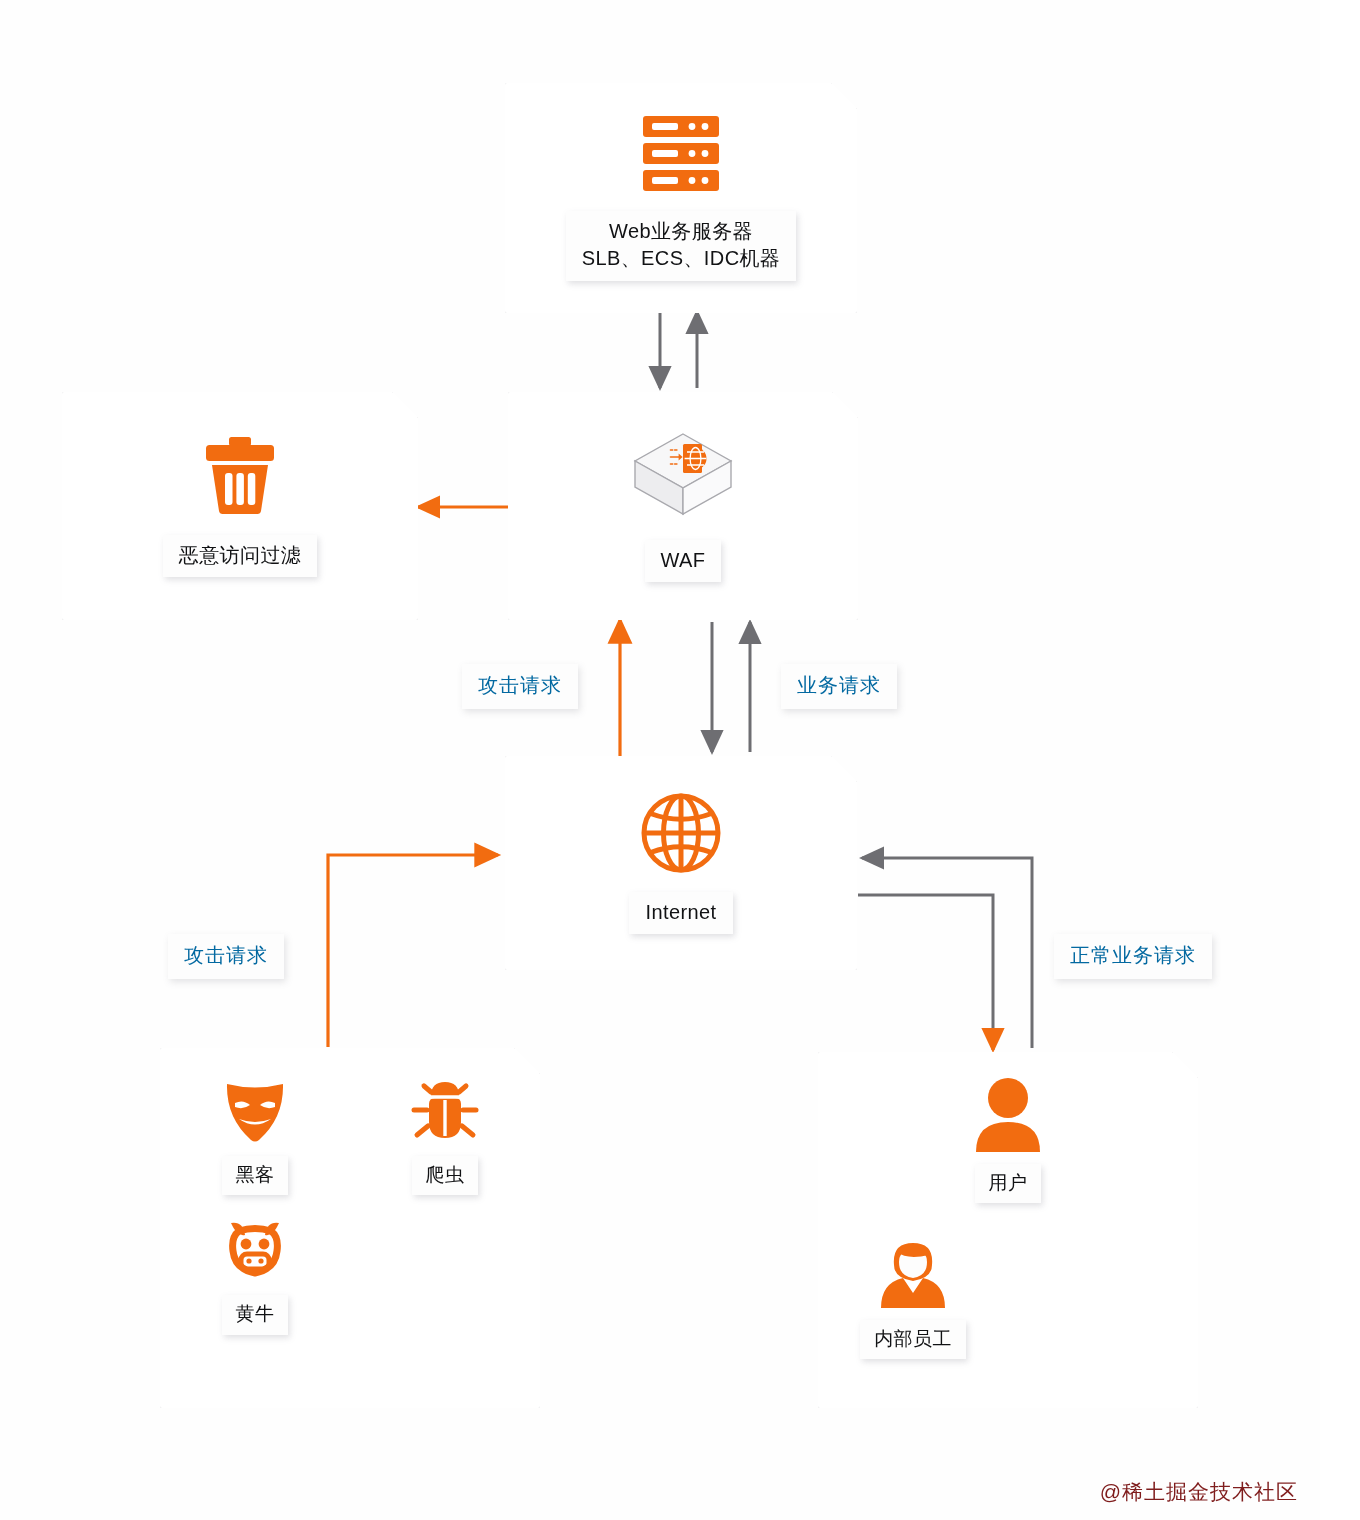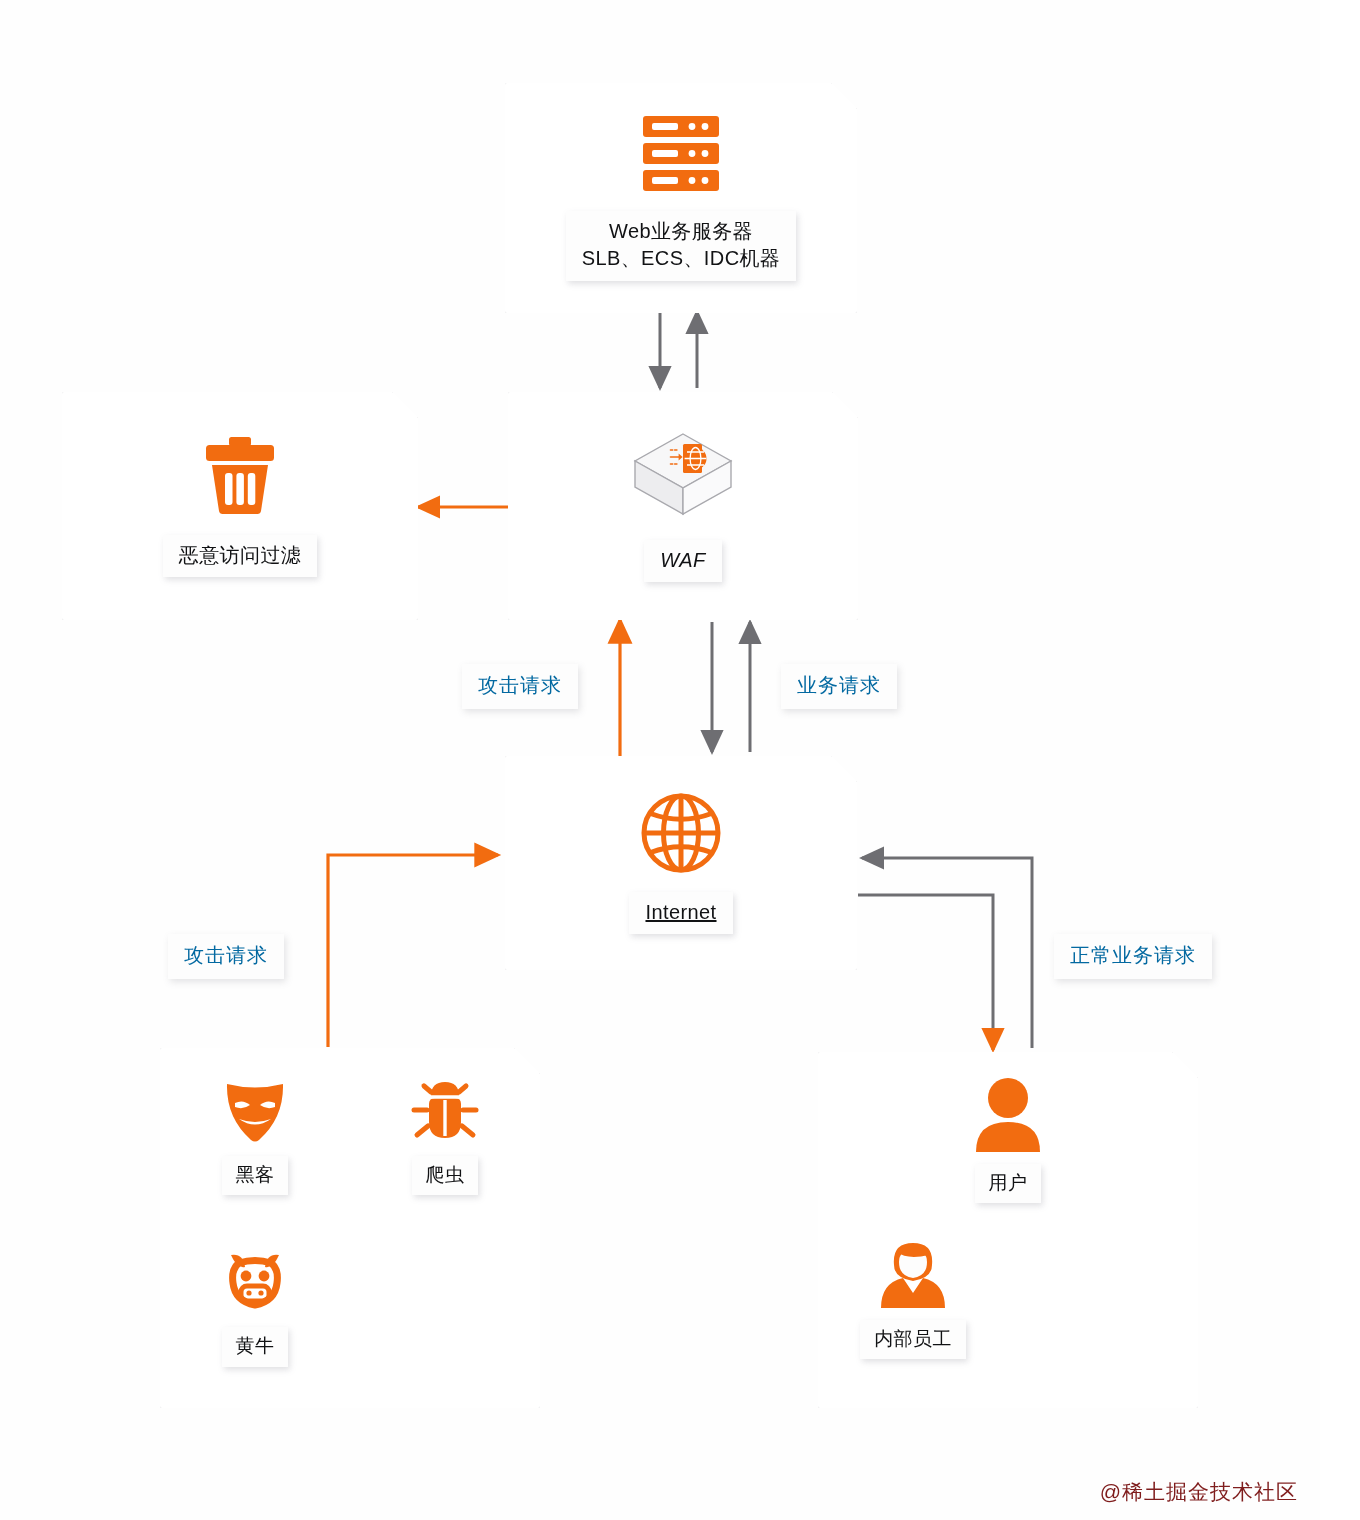--- a/index.html
+++ b/index.html
@@ -202,21 +202,21 @@
             </g>
             <g stroke="#F26C10" stroke-width="1.6" stroke-linecap="round">
               <line x1="0.5" y1="7" x2="8" y2="7" stroke-dasharray="2.2 2"></line>
               <line x1="0.5" y1="14" x2="9.5" y2="14"></line>
               <line x1="0.5" y1="21" x2="8" y2="21" stroke-dasharray="2.2 2"></line>
             </g>
             <path d="M8.6,10.6 L12.6,14 L8.6,17.4 Z" fill="#F26C10"></path>
           </g>
         </svg>
       </span>
-      <span class="chip" style="margin-top:14px;font-style:italic;">WAF</span>
+      <span class="chip" style="margin-top:14px;">WAF</span>
     </div>
   </div>
 
   <div class="edge-label" style="left:462px; top:664px;">攻击请求</div>
 
   <div class="edge-label" style="left:781px; top:664px;text-align:right;">业务请求</div>
 
   <div class="card" style="left:505px; top:756px; width:352px; height:214px;">
     <div class="card-inner">
       <span class="icon">
@@ -224,30 +224,30 @@
           <g stroke="#F26C10" stroke-width="5" fill="none">
             <circle cx="41" cy="41" r="37"></circle>
             <ellipse cx="41" cy="41" rx="17.5" ry="37"></ellipse>
             <line x1="41" y1="4" x2="41" y2="78"></line>
             <line x1="4" y1="41" x2="78" y2="41"></line>
             <path d="M10.5,21.5 Q41,33 71.5,21.5"></path>
             <path d="M10.5,60.5 Q41,49 71.5,60.5"></path>
           </g>
         </svg>
       </span>
-      <span class="chip" style="margin-top:14px;text-decoration:underline;">Internet</span>
+      <span class="chip" style="margin-top:14px;">Internet</span>
     </div>
   </div>
 
   <div class="edge-label" style="left:168px; top:934px;">攻击请求</div>
 
   <div class="edge-label" style="left:1054px; top:934px;">正常业务请求</div>
 
   <div class="card" style="left:160px; top:1048px; width:380px; height:360px;">
-    <div class="grid2" style="left:0; top:26px; width:380px; row-gap:50px;">
+    <div class="grid2" style="left:0; top:26px; width:380px; row-gap:18px;">
 
       <div class="cell">
         <span class="icon">
           <svg width="72" height="72" viewBox="0 0 72 72">
             <path d="M8,10 Q36,17 64,10 Q65,44 40,66 Q36,69 32,66 Q7,44 8,10 Z" fill="#F26C10"></path>
             <path d="M16,29 Q24,25 31,31 Q24,36 16,33 Z" fill="#FFFFFF"></path>
             <path d="M56,29 Q48,25 41,31 Q48,36 56,33 Z" fill="#FFFFFF"></path>
             <path d="M20,45 Q36,56 52,45 Q36,51 20,45 Z" fill="#FFFFFF"></path>
           </svg>
         </span>

